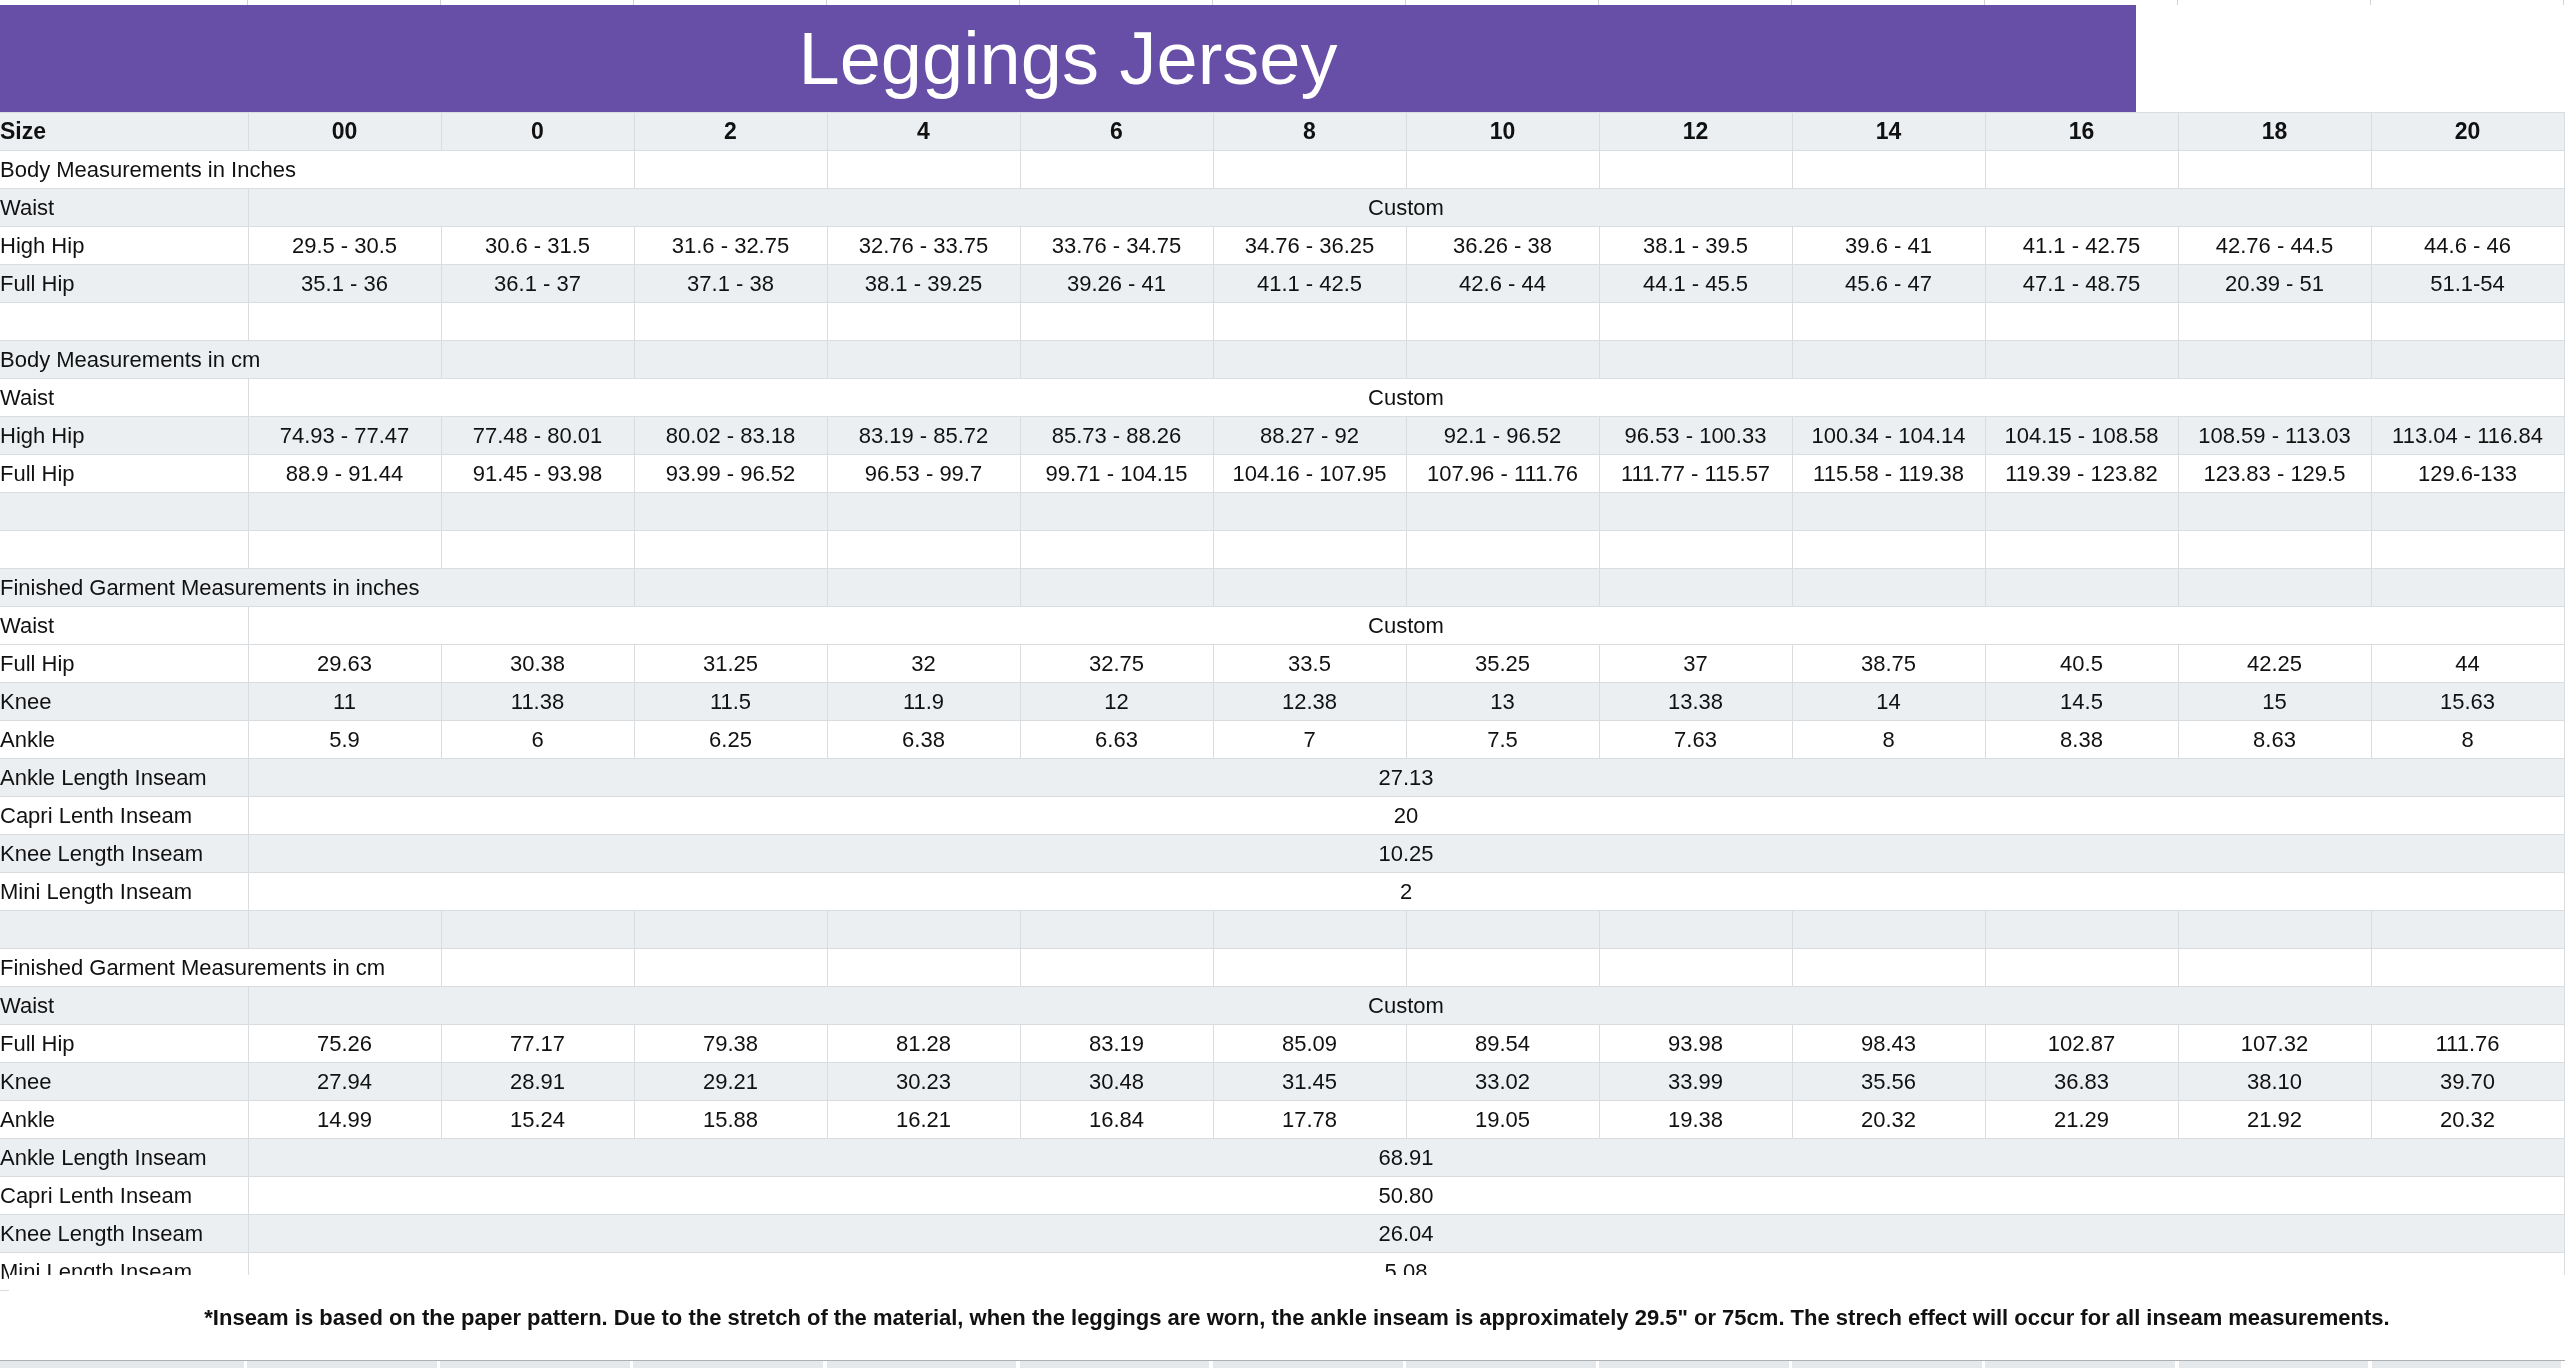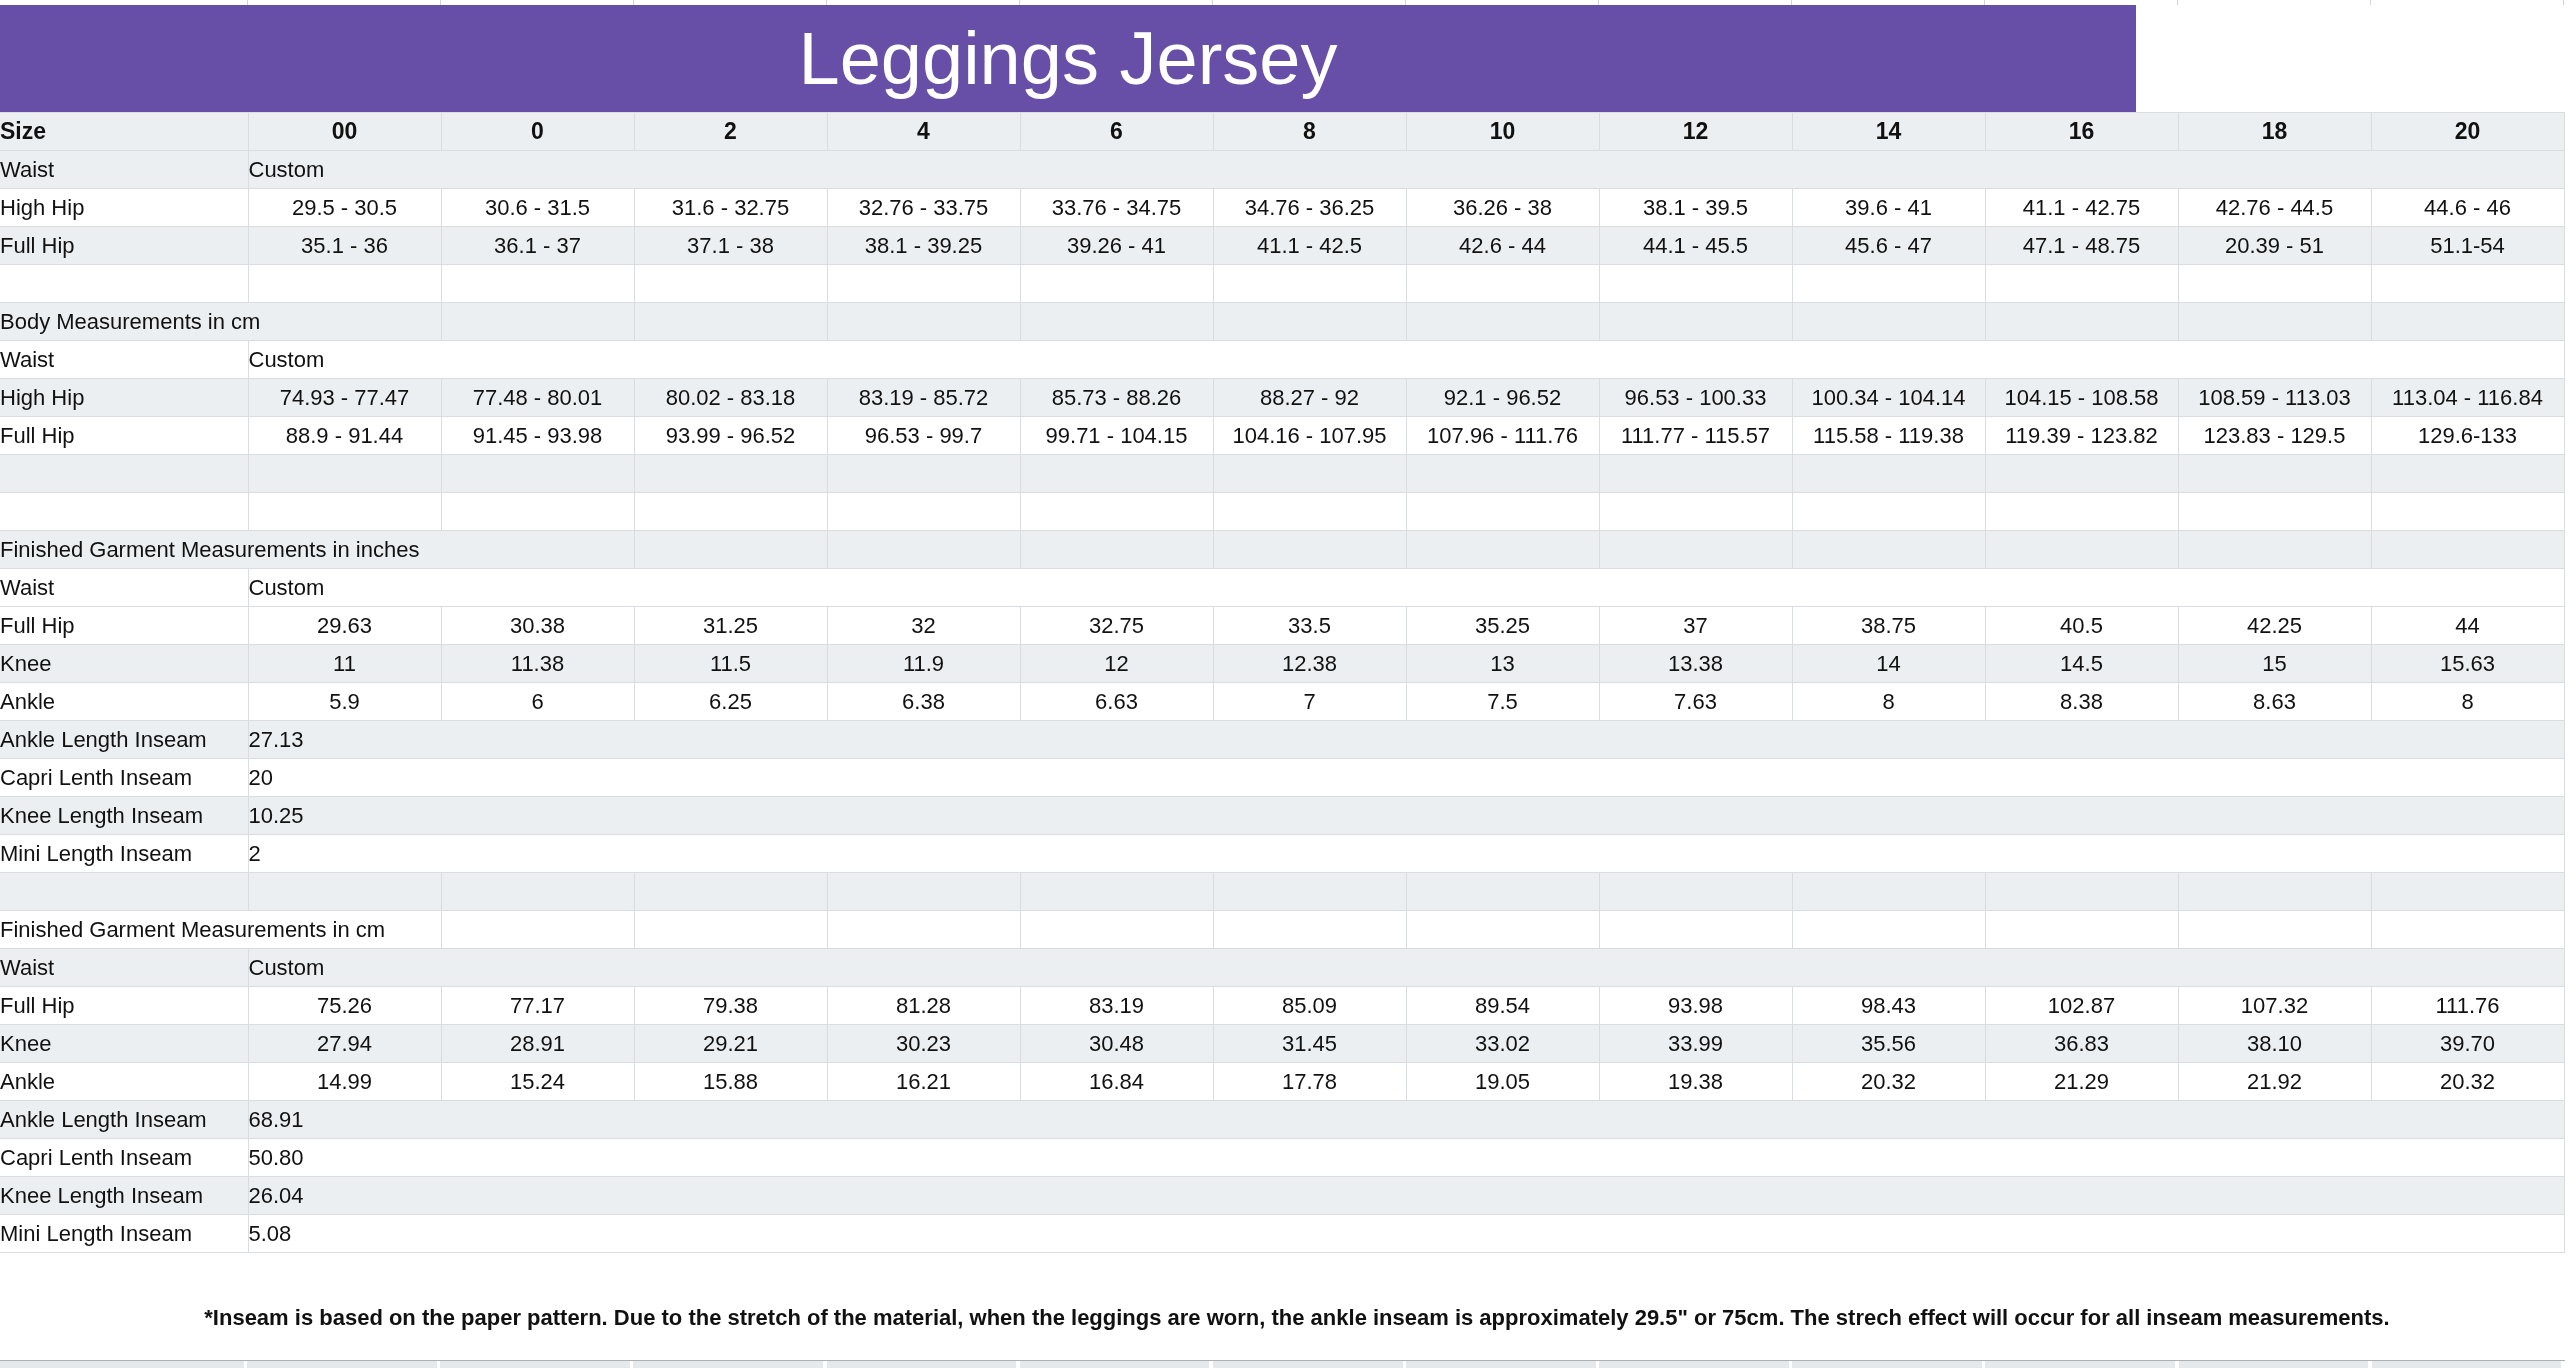--- a/index.html
+++ b/index.html
@@ -37,21 +37,21 @@
     padding:0;vertical-align:middle;
     font-size:22px;font-weight:400;
     white-space:nowrap;overflow:hidden;
     background:#ffffff;
   }
   table.chart td:first-child, table.chart th:first-child{border-left:none;}
   table.chart td:last-child, table.chart th:last-child{border-right:0.9px solid #d9dde0;}
   tr.gray td, tr.gray th{background:#eceff1;}
   .lbl{font-weight:700;text-align:left;padding-left:13px;}
   .val{text-align:center;}
-  .mergedval{text-align:left;margin-top:20px;}
+  .mergedval{text-align:center;margin-top:20px;}
   table.chart th{font-size:23px;font-weight:700;text-align:center;}
   table.chart th.lbl{text-align:left;}
   
   .footnote-row{
     position:absolute;top:1275px;left:9px;width:2576px;height:85px;
     display:flex;align-items:center;justify-content:center;
     background:#ffffff;
   }
   .footnote-row .fn{font-size:22px;font-weight:700;white-space:nowrap;}
   
@@ -114,20 +114,33 @@
           <th class="val">8</th>
           <th class="val">10</th>
           <th class="val">12</th>
           <th class="val">14</th>
           <th class="val">16</th>
           <th class="val">18</th>
           <th class="val">20</th>
         </tr>
     </thead>
     <tbody id="rows">
+        <tr class="">
+          <td class="lbl" colspan="3">Body Measurements in Inches</td>
+          <td></td>
+          <td></td>
+          <td></td>
+          <td></td>
+          <td></td>
+          <td></td>
+          <td></td>
+          <td></td>
+          <td></td>
+          <td></td>
+        </tr>
         <tr class="gray">
           <td class="lbl">Waist</td>
           <td class="mergedval" colspan="12">Custom</td>
         </tr>
         <tr class="">
           <td class="lbl">High Hip</td>
           <td class="val">29.5 - 30.5</td>
           <td class="val">30.6 - 31.5</td>
           <td class="val">31.6 - 32.75</td>
           <td class="val">32.76 - 33.75</td>

